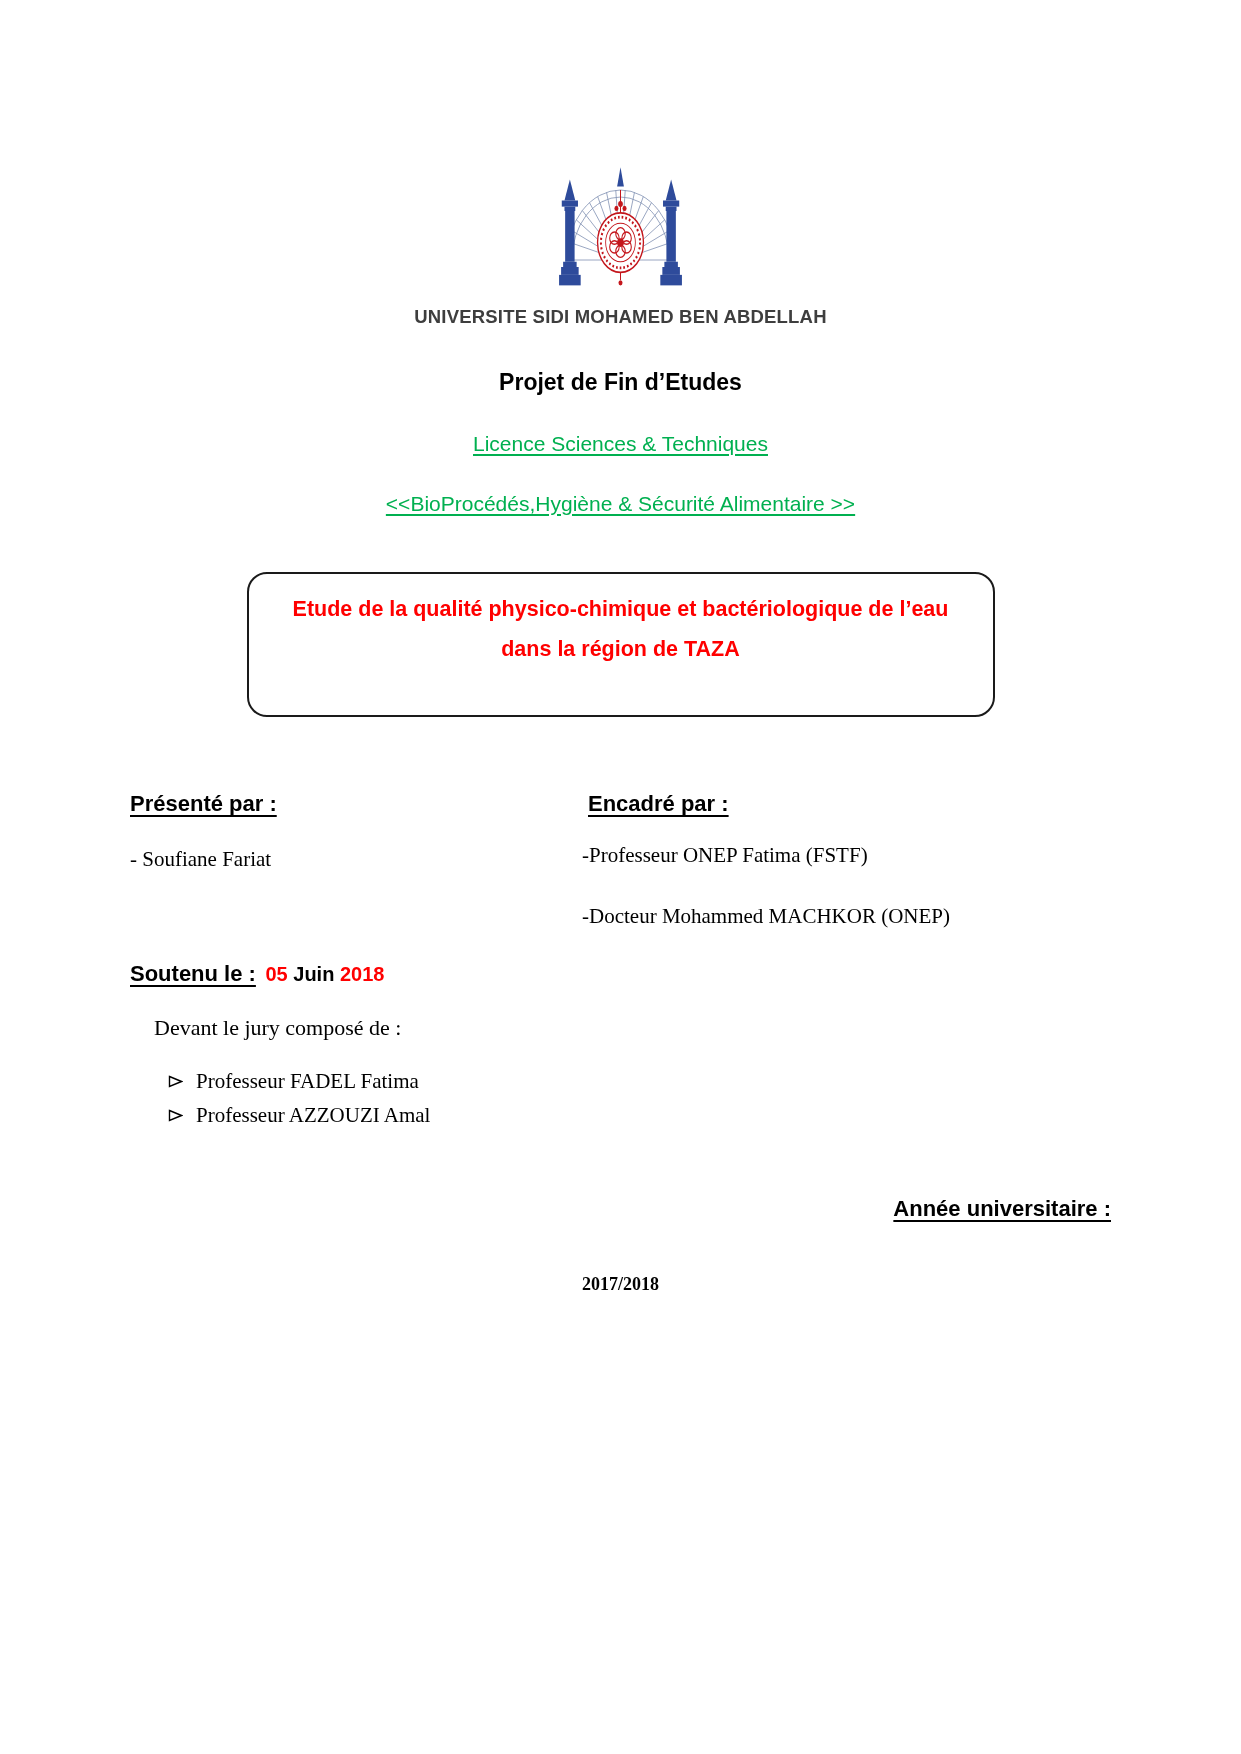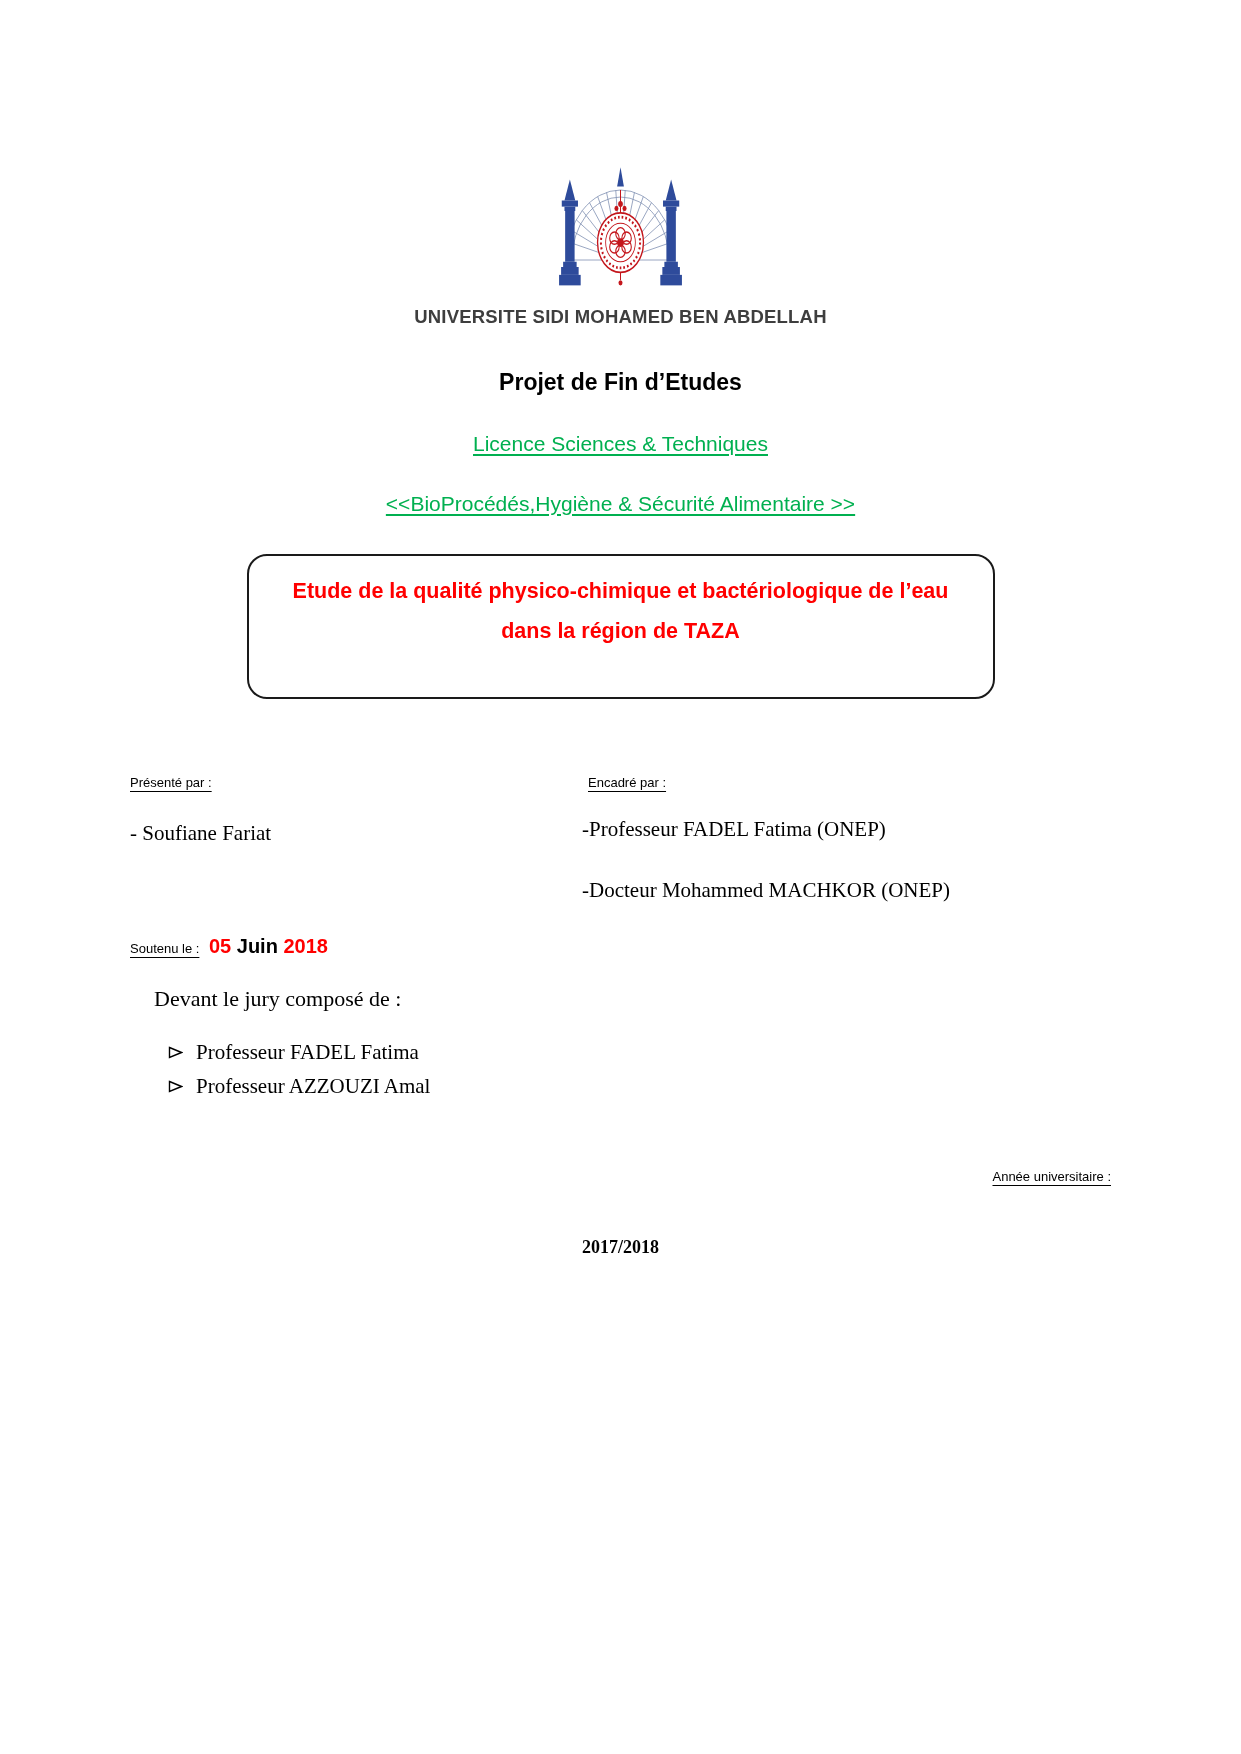--- a/index.html
+++ b/index.html
@@ -38,42 +38,42 @@
   .green-line {
     font-size: 21px;
     color: #00B050;
     text-decoration: underline;
     text-underline-offset: 3px;
     text-align: center;
     margin-top: 36px;
   }
   .title-box {
     width: 748px;
-    margin: 38px auto 0 auto;
+    margin: 56px auto 0 auto;
     border: 2px solid #1a1a1a;
     border-radius: 20px;
     padding: 16px 26px 46px 26px;
     text-align: center;
   }
   .title-box .t {
     color: #FF0000;
     font-weight: bold;
     font-size: 21.5px;
     line-height: 1.85;
   }
   .cols {
     display: flex;
     margin-top: 74px;
     align-items: flex-start;
   }
   .col-left { flex: 0 0 452px; }
   .col-right { flex: 1; }
   .lbl {
-    font-weight: normal;
-    font-size: 13px;
+    font-weight: bold;
+    font-size: 22px;
     text-decoration: underline;
     text-underline-offset: 4px;
   }
   .col-right .lbl { padding-left: 6px; display: inline-block; }
   .serif {
     font-family: "Liberation Serif", serif;
     font-size: 21px;
   }
   .col-left .serif { margin-top: 30px; }
   .col-right .serif { margin-top: 26px; }
@@ -198,21 +198,21 @@
     <div class="t">dans la région de TAZA</div>
   </div>
 
   <div class="cols">
     <div class="col-left">
       <div><span class="lbl">Présenté par :</span></div>
       <div class="serif">- Soufiane Fariat</div>
     </div>
     <div class="col-right">
       <div><span class="lbl">Encadré par :</span></div>
-      <div class="serif">-Professeur FADEL Fatima (ONEP)</div>
+      <div class="serif">-Professeur ONEP Fatima (FSTF)</div>
       <div class="serif">-Docteur Mohammed MACHKOR (ONEP)</div>
     </div>
   </div>
 
   <div class="defense">
     <span class="lbl">Soutenu le :</span>
     <span class="red">05</span>
     <span>Juin</span>
     <span class="red">2018</span>
   </div>

